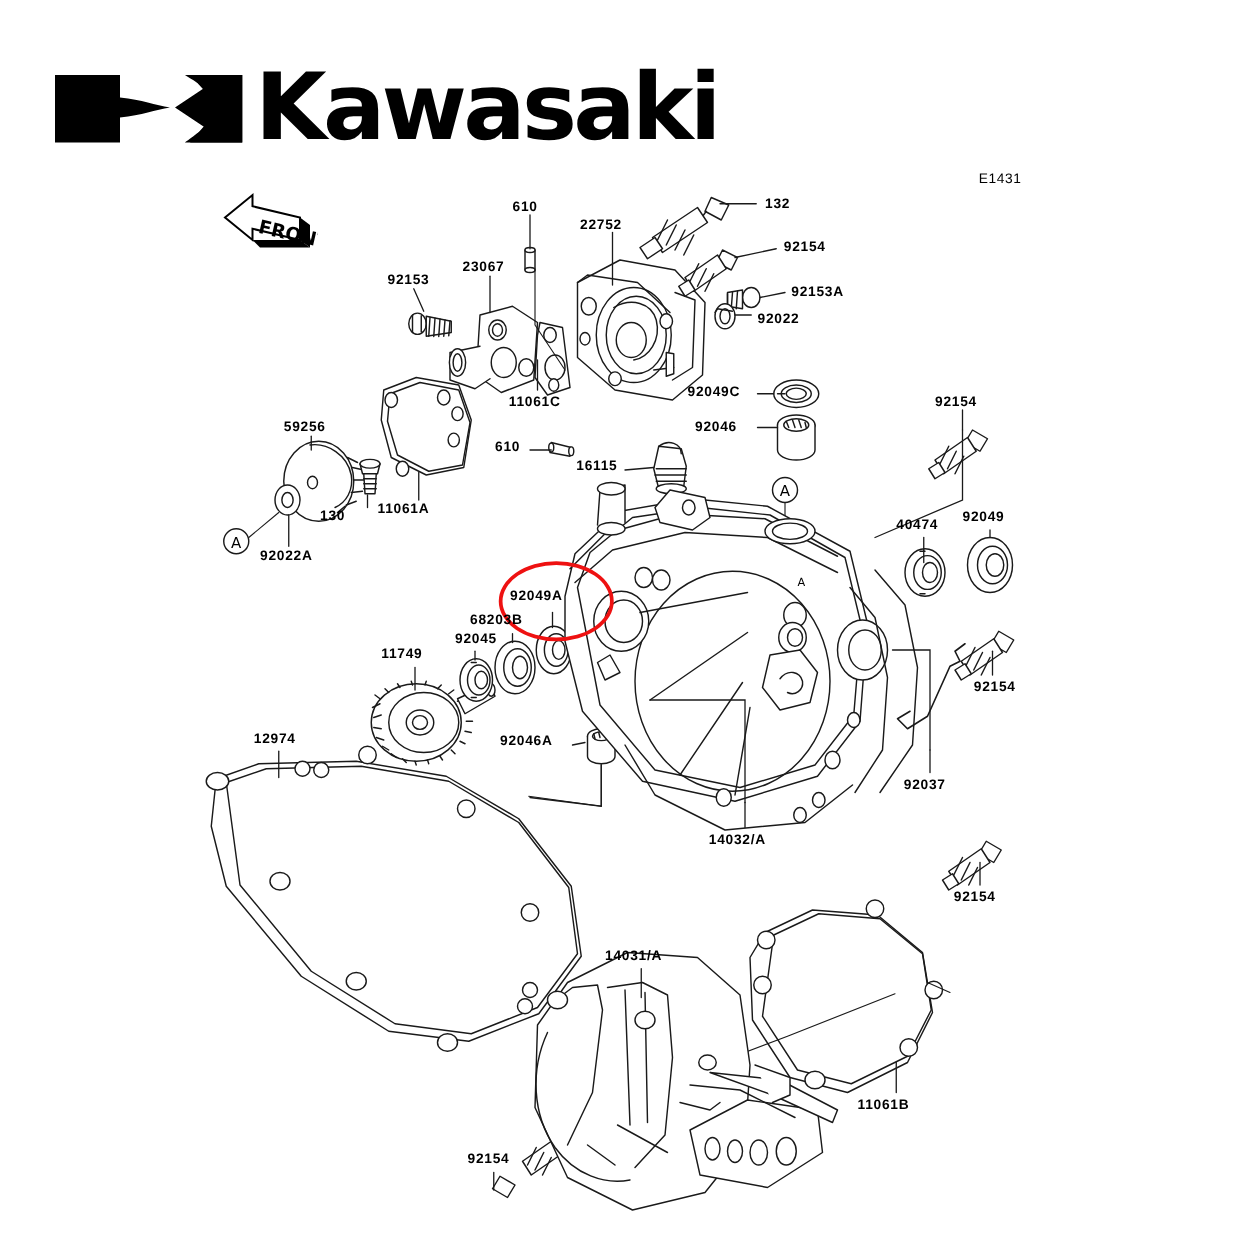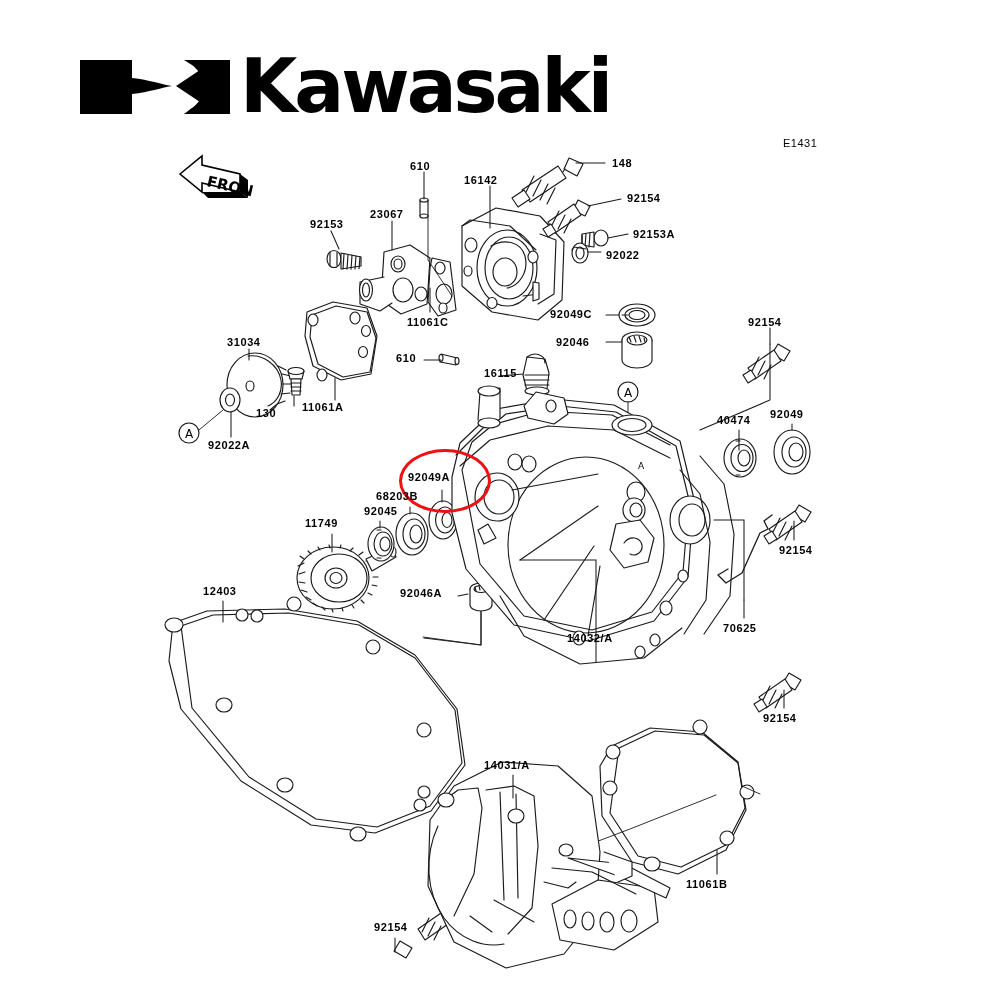--- a/index.html
+++ b/index.html
@@ -1,21 +1,21 @@
 <!DOCTYPE html>
 <html><head>
 <meta charset="utf-8">
 <style>
   html,body{margin:0;padding:0;background:#fff;}
   body{width:1000px;height:1000px;overflow:hidden;
        font-family:"Liberation Sans",sans-serif;color:#000;}
   #page{position:relative;width:1000px;height:1000px;background:#fff;}
 
   
-  #logo{position:absolute;left:44px;top:58px;width:540px;height:62px;margin-left:36px;}
+  #logo{position:absolute;left:44px;top:58px;width:540px;height:62px;}
   #logo .mark{position:absolute;left:0;top:0;width:150px;height:58px;}
   #logo .word{position:absolute;left:160px;top:-9px;font-size:74px;
               font-weight:700;letter-spacing:-3px;line-height:74px;
               font-family:"DejaVu Sans",sans-serif;}
 
   
   #sheet-code{position:absolute;left:783px;top:137px;font-size:11px;
               font-weight:400;letter-spacing:.5px;}
 
   
@@ -442,46 +442,46 @@
       <polyline points="770,344 770,400 700,430"></polyline>
       <polyline points="739,440 739,450"></polyline>
       <polyline points="481,612 481,645 424,638"></polyline>
       <polyline points="628,315 622,315"></polyline>
     </g>
   </svg>
 
   <div id="hl"></div>
 
   <div class="lbl" style="left:410px;top:160px">610</div>
-  <div class="lbl" style="left:612px;top:157px">148</div>
-  <div class="lbl" style="left:464px;top:174px">16142</div>
+  <div class="lbl" style="left:612px;top:157px">132</div>
+  <div class="lbl" style="left:464px;top:174px">22752</div>
   <div class="lbl" style="left:627px;top:192px">92154</div>
   <div class="lbl" style="left:310px;top:218px">92153</div>
   <div class="lbl" style="left:370px;top:208px">23067</div>
   <div class="lbl" style="left:633px;top:228px">92153A</div>
   <div class="lbl" style="left:606px;top:249px">92022</div>
   <div class="lbl" style="left:407px;top:316px">11061C</div>
   <div class="lbl" style="left:550px;top:308px">92049C</div>
   <div class="lbl" style="left:556px;top:336px">92046</div>
   <div class="lbl" style="left:748px;top:316px">92154</div>
   <div class="lbl" style="left:396px;top:352px">610</div>
-  <div class="lbl" style="left:484px;top:367px">16115</div>
-  <div class="lbl" style="left:227px;top:336px">31034</div>
+  <div class="lbl" style="left:461px;top:367px">16115</div>
+  <div class="lbl" style="left:227px;top:336px">59256</div>
   <div class="lbl" style="left:256px;top:407px">130</div>
   <div class="lbl" style="left:302px;top:401px">11061A</div>
   <div class="lbl" style="left:208px;top:439px">92022A</div>
   <div class="lbl" style="left:717px;top:414px">40474</div>
   <div class="lbl" style="left:770px;top:408px">92049</div>
   <div class="lbl" style="left:408px;top:471px">92049A</div>
   <div class="lbl" style="left:376px;top:490px">68203B</div>
   <div class="lbl" style="left:364px;top:505px">92045</div>
   <div class="lbl" style="left:305px;top:517px">11749</div>
   <div class="lbl" style="left:779px;top:544px">92154</div>
   <div class="lbl" style="left:400px;top:587px">92046A</div>
-  <div class="lbl" style="left:203px;top:585px">12403</div>
-  <div class="lbl" style="left:723px;top:622px">70625</div>
-  <div class="lbl" style="left:567px;top:632px">14032/A</div>
+  <div class="lbl" style="left:203px;top:585px">12974</div>
+  <div class="lbl" style="left:723px;top:622px">92037</div>
+  <div class="lbl" style="left:567px;top:666px">14032/A</div>
   <div class="lbl" style="left:763px;top:712px">92154</div>
   <div class="lbl" style="left:484px;top:759px">14031/A</div>
   <div class="lbl" style="left:686px;top:878px">11061B</div>
   <div class="lbl" style="left:374px;top:921px">92154</div>
 
 </div>
 
 </body></html>

